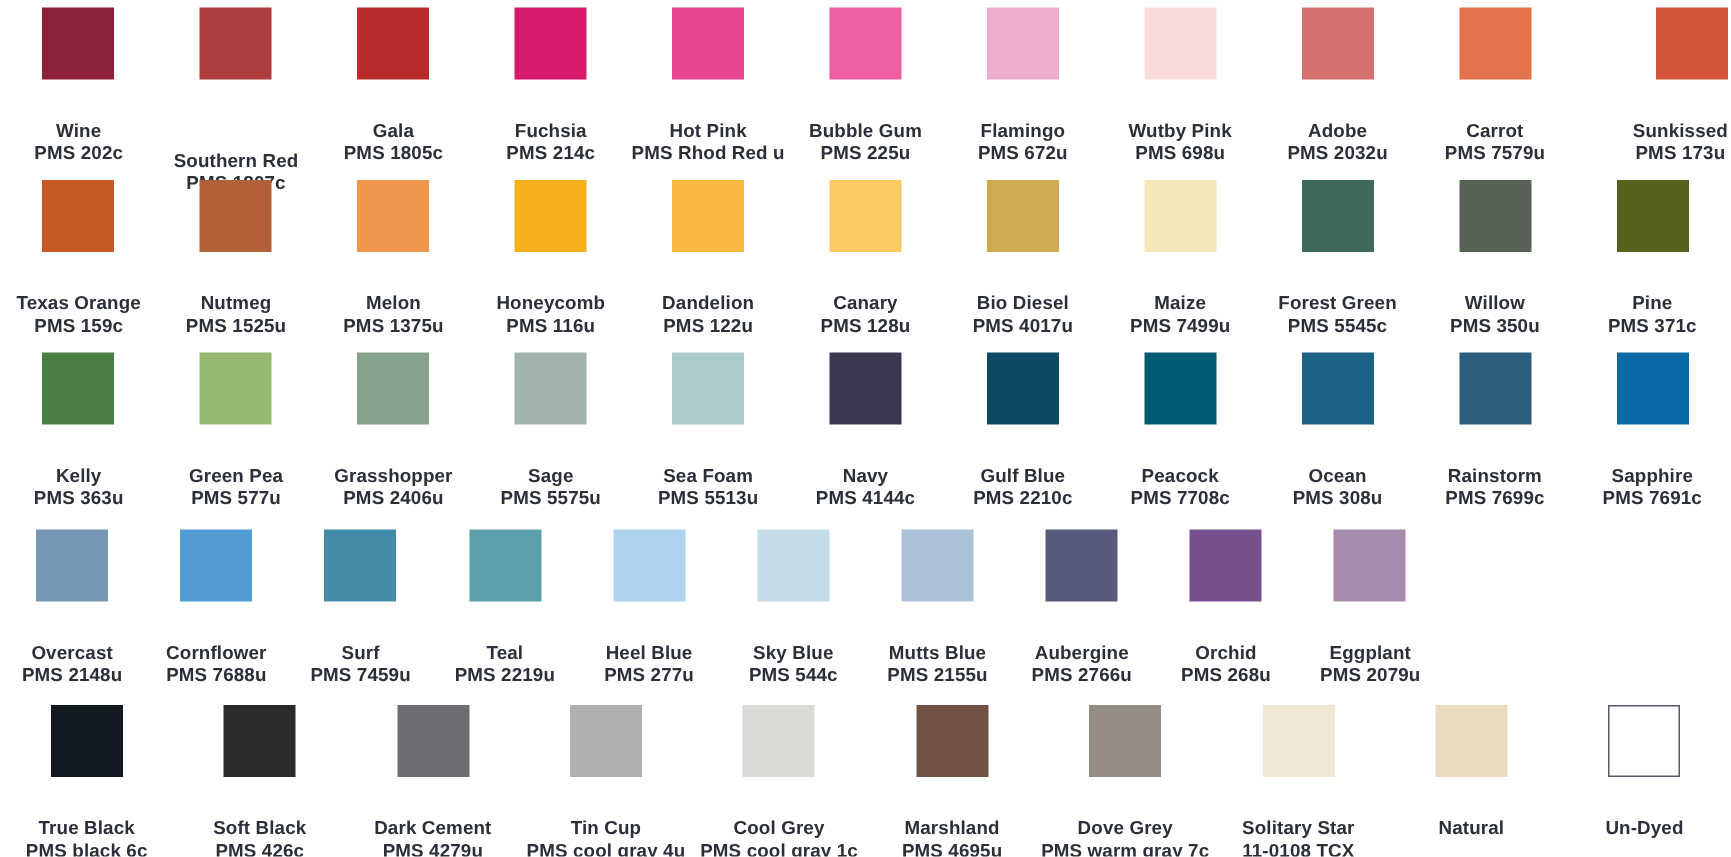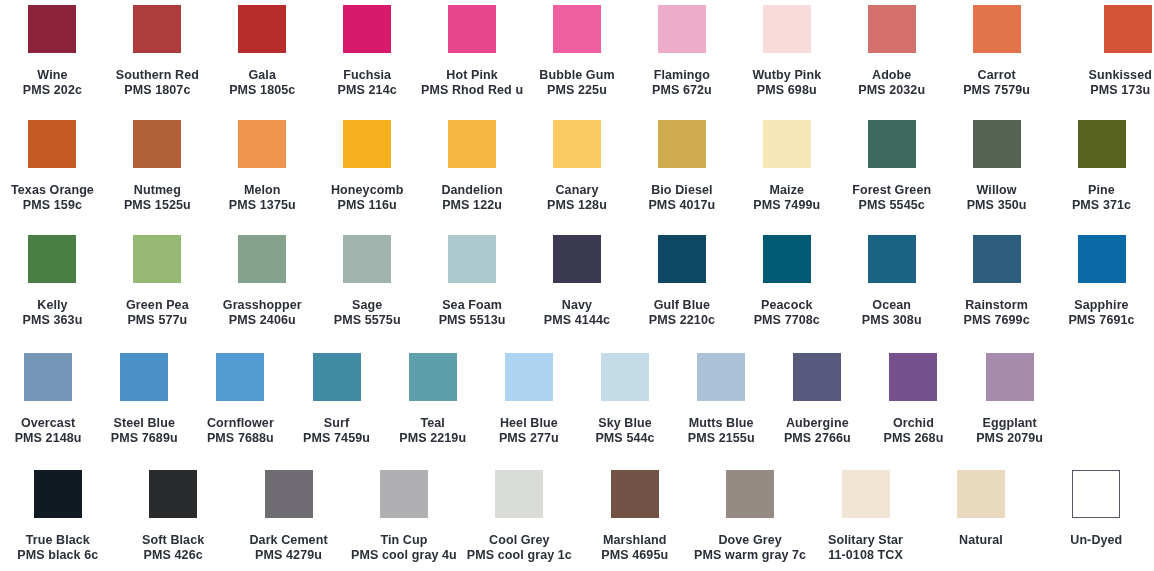--- a/index.html
+++ b/index.html
@@ -47,21 +47,21 @@
     width: 48px;
     height: 48px;
     display: block;
     flex: 0 0 auto;
   }
   .chip.outlined {
     border: 1px solid #555b66;
     box-sizing: border-box;
   }
   .chip-labels {
-    margin-top: 15px;
+    margin-top: 27px;
     text-align: center;
     line-height: 15px;
   }
   .chip-name,
   .chip-code {
     display: block;
     font-size: 12.5px;
     font-weight: bold;
     letter-spacing: 0.1px;
     color: #2b2f38;
@@ -74,21 +74,21 @@
 
 <div id="palette">
     <div class="swatch-row row-1" style="top: 5px;">
       <div class="swatch-cell" style="width: 104.909px;">
         <span class="chip" style="background: rgb(139, 34, 57);"></span>
         <span class="chip-labels">
           <span class="chip-name">Wine</span>
           <span class="chip-code">PMS 202c</span>
         </span>
       </div>
-      <div class="swatch-cell" style="width: 104.909px;">
+      <div class="swatch-cell" style="width: 104.909px; gap: 20px;">
         <span class="chip" style="background: rgb(173, 60, 63);"></span>
         <span class="chip-labels">
           <span class="chip-name">Southern Red</span>
           <span class="chip-code">PMS 1807c</span>
         </span>
       </div>
       <div class="swatch-cell" style="width: 104.909px;">
         <span class="chip" style="background: rgb(184, 44, 44);"></span>
         <span class="chip-labels">
           <span class="chip-name">Gala</span>
@@ -309,27 +309,20 @@
           <span class="chip-code">PMS 7691c</span>
         </span>
       </div>
     </div>
     <div class="swatch-row row-4" style="top: 353px;">
       <div class="swatch-cell" style="width: 96.1667px;">
         <span class="chip" style="background: rgb(116, 149, 182);"></span>
         <span class="chip-labels">
           <span class="chip-name">Overcast</span>
           <span class="chip-code">PMS 2148u</span>
-        </span>
-      </div>
-      <div class="swatch-cell" style="width: 96.1667px;">
-        <span class="chip" style="background: rgb(72, 144, 198);"></span>
-        <span class="chip-labels">
-          <span class="chip-name">Steel Blue</span>
-          <span class="chip-code">PMS 7689u</span>
         </span>
       </div>
       <div class="swatch-cell" style="width: 96.1667px;">
         <span class="chip" style="background: rgb(83, 155, 211);"></span>
         <span class="chip-labels">
           <span class="chip-name">Cornflower</span>
           <span class="chip-code">PMS 7688u</span>
         </span>
       </div>
       <div class="swatch-cell" style="width: 96.1667px;">

